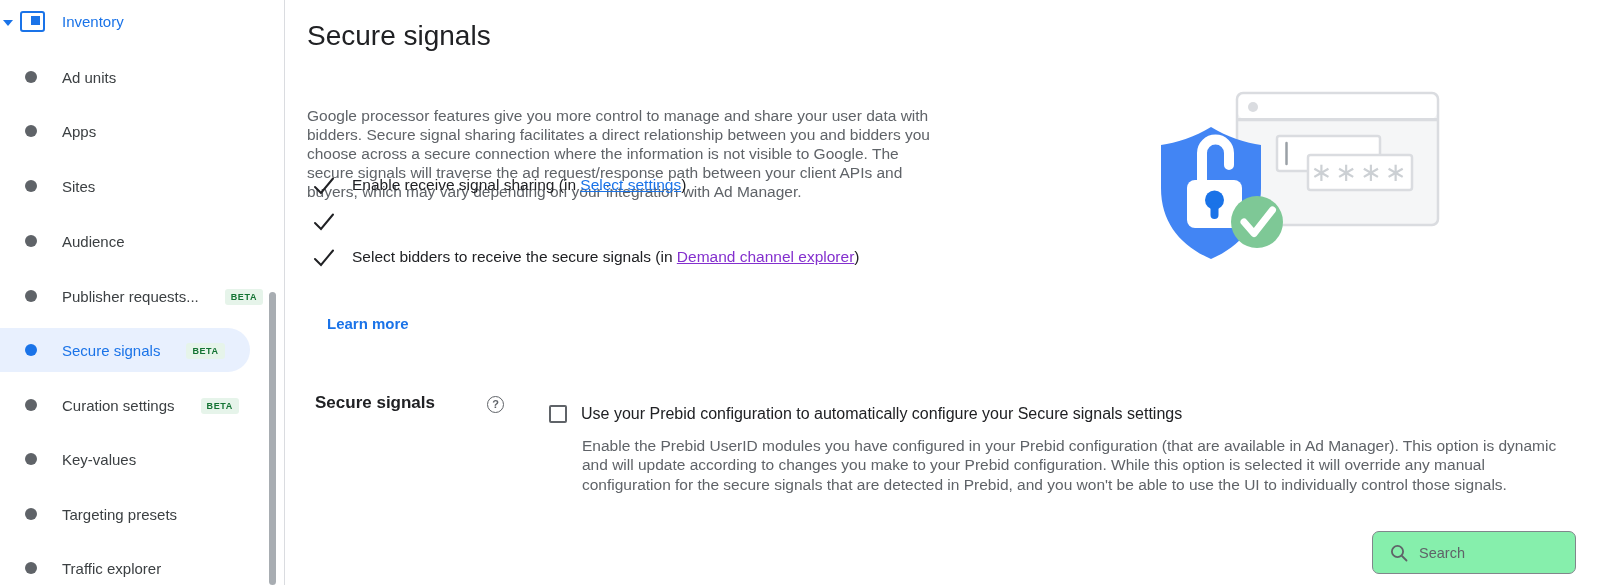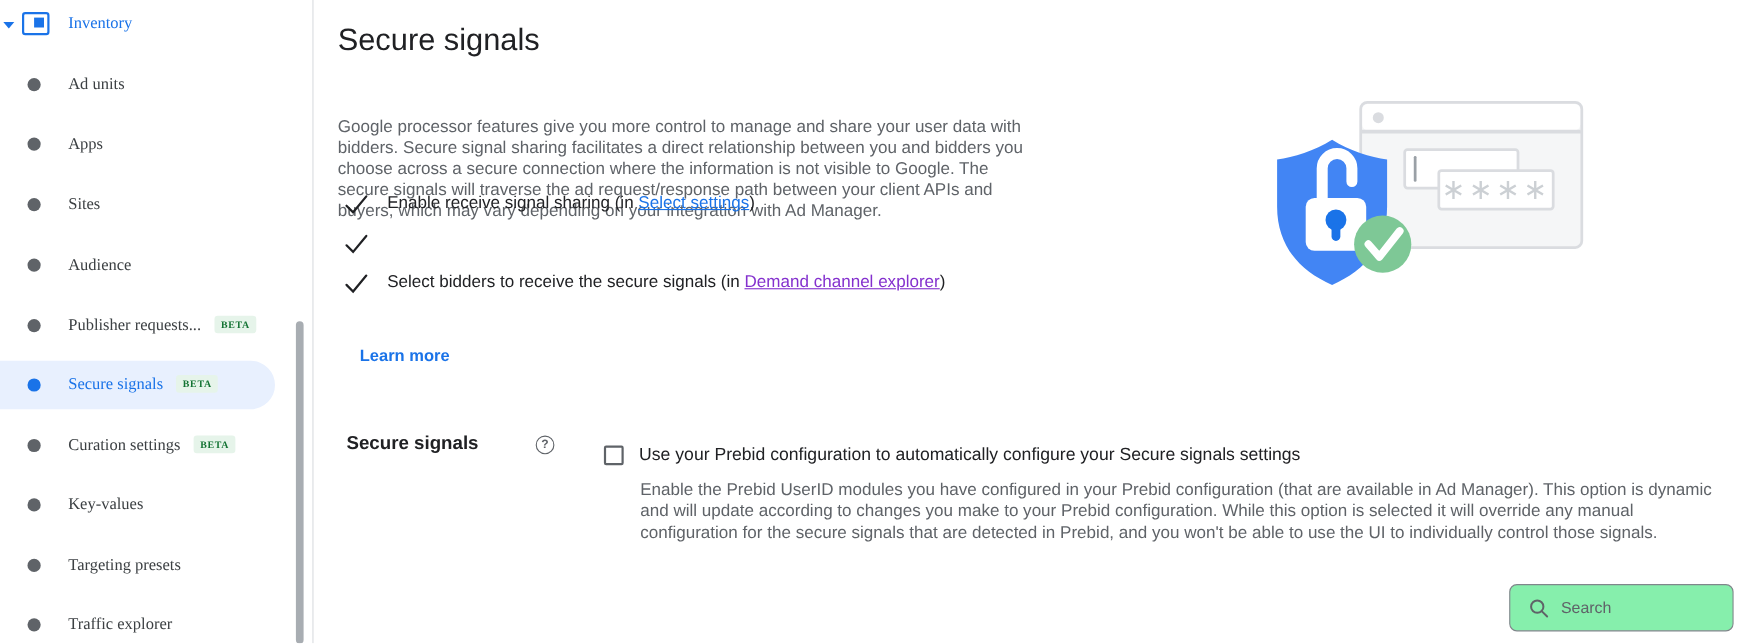--- a/index.html
+++ b/index.html
@@ -1,29 +1,29 @@
 <!DOCTYPE html>
 <html style="--accent-blue: #1a73e8; --link-purple: #8430ce; --text-primary: #202124; --text-secondary: #5f6368; --sidebar-item: #3c4043; --selected-bg: #e8f0fe; --beta-bg: #e6f4ea; --beta-text: #137333; --divider: #dadce0; --scrollbar: #a8adb2; --shield-blue: #4285f4; --check-green: #7ec896; --illus-stroke: #dadce0; --illus-fill: #f5f6f7;"><head>
 <meta charset="utf-8">
 <style>
   * { margin:0; padding:0; box-sizing:border-box; }
   html,body { background:#fff; }
   body { font-family:"Liberation Sans", sans-serif; }
   .screen { position:relative; width:1600px; height:585px; background:#fff; overflow:hidden; }
 
   
-  .sidebar { position:absolute; left:0; top:0; width:284px; height:483px; background:#fff;font-family:Liberation Serif, serif; }
+  .sidebar { position:absolute; left:0; top:0; width:284px; height:483px; background:#fff; }
   .sidebar-divider { position:absolute; left:284px; top:0; width:1px; height:585px; background:var(--divider); }
   .nav-row { position:absolute; left:0; width:250px; height:44px; display:flex; align-items:center; }
   .nav-row.selected { background:var(--selected-bg); border-radius:0 22px 22px 0; }
   .nav-bullet { position:absolute; left:25px; width:12px; height:12px; border-radius:50%; background:#5f6368; }
   .nav-row.selected .nav-bullet { background:var(--accent-blue); }
   .nav-label { position:absolute; left:62px; font-size:15px; color:var(--sidebar-item); white-space:nowrap; }
   .nav-row.selected .nav-label { color:var(--accent-blue); }
-  .beta-badge { display:inline-block; margin-left:12px; font-size:9px; font-weight:bold; letter-spacing:.6px; color:var(--beta-text); background:var(--beta-bg); padding:3px 6px; border-radius:3px; vertical-align:2px; }
+  .beta-badge { display:inline-block; margin-left:26px; font-size:9px; font-weight:bold; letter-spacing:.6px; color:var(--beta-text); background:var(--beta-bg); padding:3px 6px; border-radius:3px; vertical-align:2px; }
   .inv-header { position:absolute; left:0; top:0; width:260px; height:44px; }
   .tri-down { position:absolute; left:3px; top:20px; width:0; height:0; border-left:5px solid transparent; border-right:5px solid transparent; border-top:6px solid var(--accent-blue); }
   .inv-icon { position:absolute; left:20px; top:11px; width:25px; height:21px; border:2px solid var(--accent-blue); border-radius:3px; }
   .inv-icon-inner { position:absolute; right:3px; top:3px; width:9px; height:9px; background:var(--accent-blue); }
   .inv-label { position:absolute; left:62px; top:13px; font-size:15px; color:var(--accent-blue); }
   .scroll-thumb { position:absolute; left:269px; top:292px; width:7px; height:293px; border-radius:4px; background:var(--scrollbar); }
 
   
   .main { position:absolute; left:285px; top:0; width:1315px; height:585px; }
   .page-title { position:absolute; left:22px; top:20px; font-size:28px; font-weight:400; color:var(--text-primary); }

